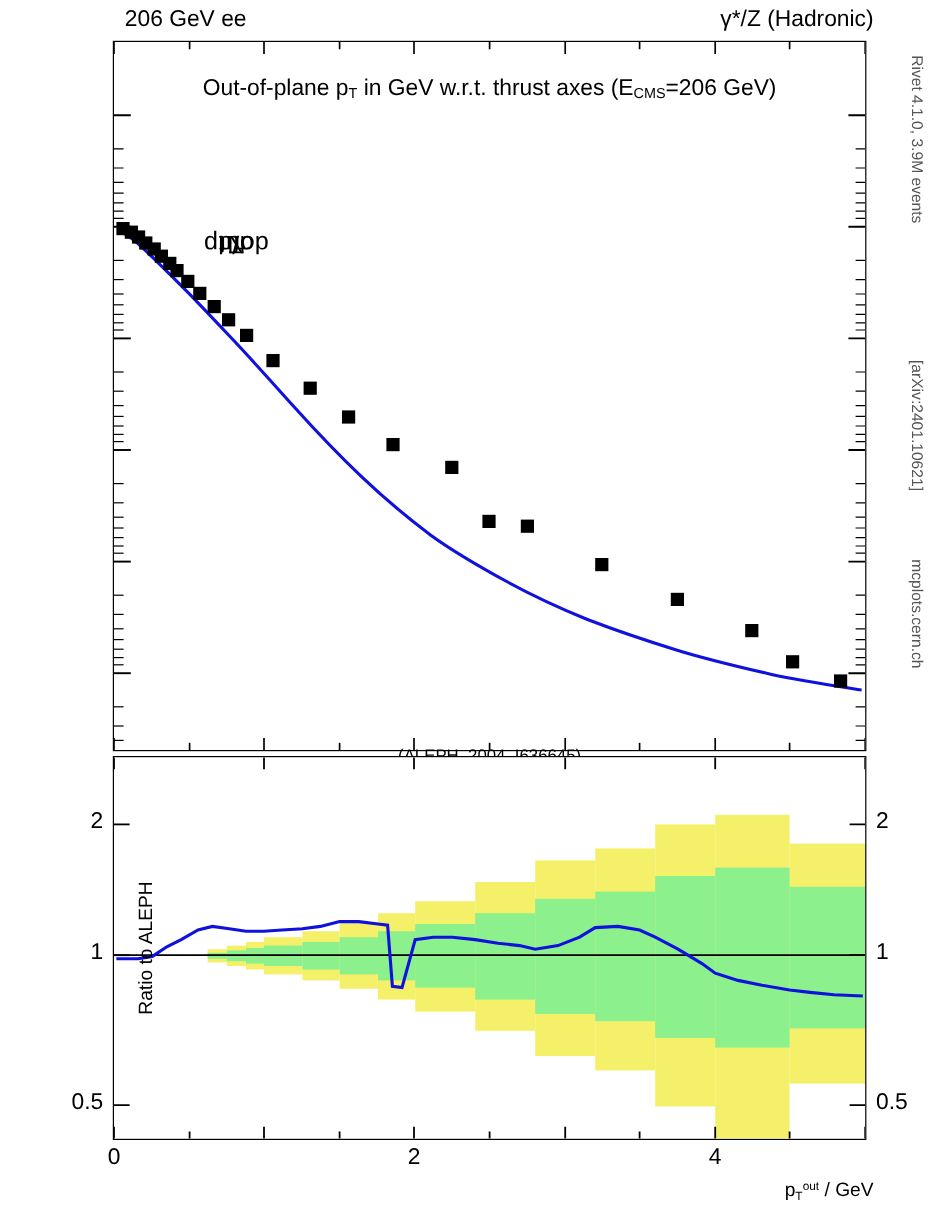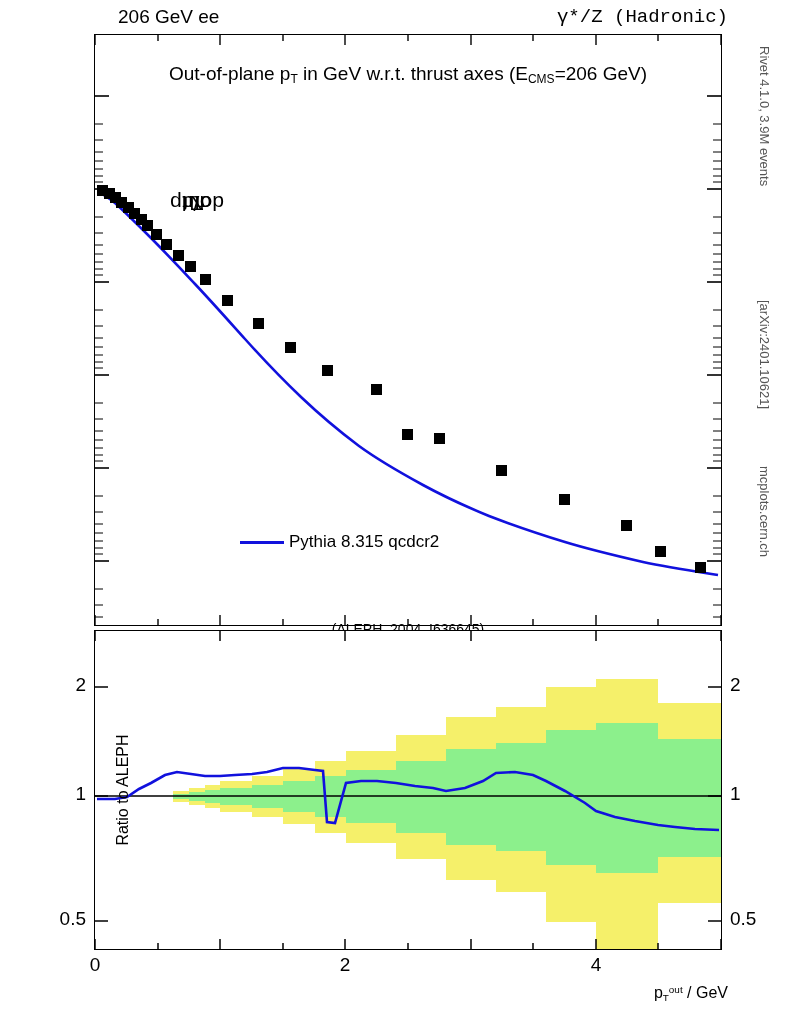--- a/index.html
+++ b/index.html
@@ -1,21 +1,21 @@
 <!DOCTYPE html>
 <html><head>
 <meta charset="utf-8">
 <style>
   html,body{margin:0;padding:0;background:#ffffff;}
   body{width:786px;height:1024px;font-family:"Liberation Sans",sans-serif;color:#000;}
   #root{position:relative;width:786px;height:1024px;overflow:hidden;}
 
   .hdr{position:absolute;font-size:19px;color:#000;}
-  #hdr-left{left:118px;top:6px;}
-  #hdr-right{right:58px;top:6px;font-family:Liberation Mono, monospace;}
+  #hdr-left{left:104px;top:6px;}
+  #hdr-right{right:58px;top:6px;}
 
   
   .rot{position:absolute;transform-origin:left top;font-size:13px;color:#555;white-space:nowrap;}
   #rot-rivet{left:772px;top:46px;transform:rotate(90deg);}
   #rot-arxiv{left:772px;top:300px;transform:rotate(90deg);}
   #rot-mcplots{left:772px;top:466px;transform:rotate(90deg);}
 
   
   #main{position:absolute;left:94px;top:34px;width:628px;height:592px;border:1px solid #000;box-sizing:border-box;background:#fff;}
   #main-title{position:absolute;left:0;top:28px;width:100%;text-align:center;font-size:19px;}
@@ -220,26 +220,20 @@
     </svg>
 
     <div id="ylabel-main">
       <span>
         <span>N</span>&nbsp;
         <span>dσ/dp</span><span class="sub">T</span><span class="sup">out</span>
       </span>
     </div>
 
     <div id="legend">
-      <div class="leg-row">
-        <span class="leg-key">
-            <span class="leg-line"></span>
-          </span>
-        <span>Pythia 8.315 qcdcr2</span>
-      </div>
     </div>
 
     <div id="watermark">(ALEPH_2004_I636645)</div>
   </div>
 
   <div id="ratio">
     <svg width="626" height="318" viewBox="0 0 626 318">
 
       <g fill="#f5f06a">
         <rect x="78" y="160" width="16" height="11"></rect>

